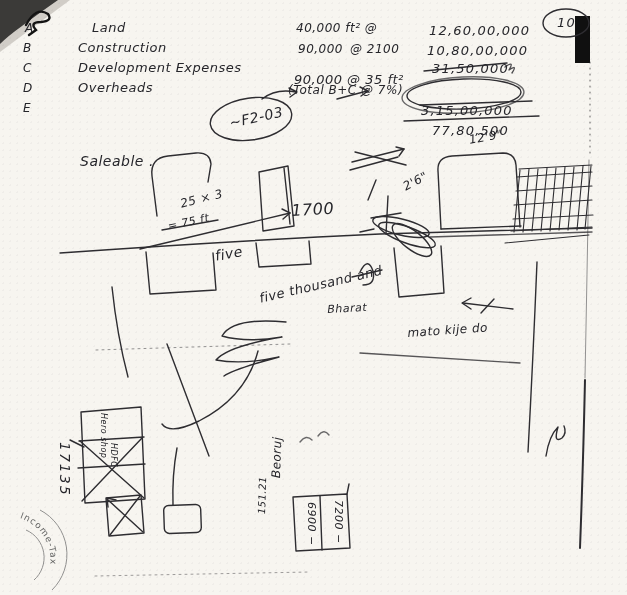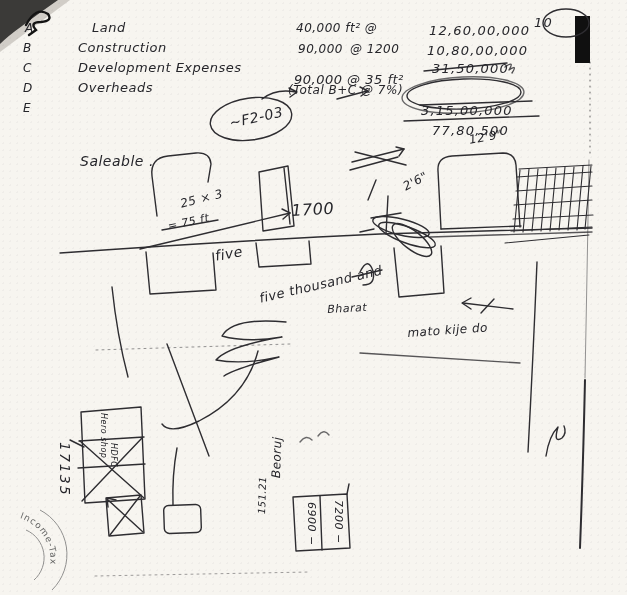--- a/index.html
+++ b/index.html
@@ -155,36 +155,36 @@
 
     <g fill="none" stroke="#777" stroke-width="1" opacity="0.8">
       <path d="M 40 510 A 50 50 0 0 1 52 590"></path>
       <path d="M 26 530 A 30 30 0 0 1 34 580"></path>
     </g>
     <text font-size="9" fill="#555" opacity="0.9" font-family="DejaVu Sans" letter-spacing="1">
       <textPath href="#stampArc" startOffset="4">Income-Tax</textPath>
     </text>
   </svg>
 
-  <div class="hw num" style="left:534px;top:16px;font-size:13px;">10</div>
+  <div class="hw num" style="left:557px;top:16px;font-size:13px;">10</div>
 
   <div class="hw" style="left:25px;top:22px;font-size:12px;">A</div>
   <div class="hw" style="left:23px;top:42px;font-size:12px;">B</div>
   <div class="hw" style="left:23px;top:62px;font-size:12px;">C</div>
   <div class="hw" style="left:23px;top:82px;font-size:12px;">D</div>
   <div class="hw" style="left:23px;top:102px;font-size:12px;">E</div>
 
   <div class="hw" style="left:92px;top:21px;">Land</div>
   <div class="hw" style="left:78px;top:41px;">Construction</div>
   <div class="hw" style="left:78px;top:61px;">Development Expenses</div>
   <div class="hw" style="left:78px;top:81px;">Overheads</div>
 
   <div class="hw" style="left:296px;top:22px;font-size:12px;">40,000 ft² @</div>
   <div class="hw" style="left:298px;top:43px;font-size:12px;">90,000</div>
-  <div class="hw" style="left:350px;top:43px;font-size:12px;">@ 1200</div>
+  <div class="hw" style="left:350px;top:43px;font-size:12px;">@ 2100</div>
   <div class="hw" style="left:294px;top:73px;font-size:13px;">90,000 @ 35 ft²</div>
   <div class="hw" style="left:288px;top:84px;font-size:12px;">(Total B+C @ 7%)</div>
 
   <div class="hw rot" style="left:228px;top:116px;font-size:14px;transform:rotate(-12deg);">~F2-03</div>
 
   <div class="hw num" style="left:429px;top:24px;">12,60,00,000</div>
   <div class="hw num" style="left:427px;top:44px;">10,80,00,000</div>
   <div class="hw num" style="left:432px;top:62px;">31,50,000</div>
   <div class="hw num" style="left:432px;top:88px;margin-top:36px;">77,80,500</div>
   <div class="hw num" style="left:421px;top:104px;text-align:center;">3,15,00,000</div>

